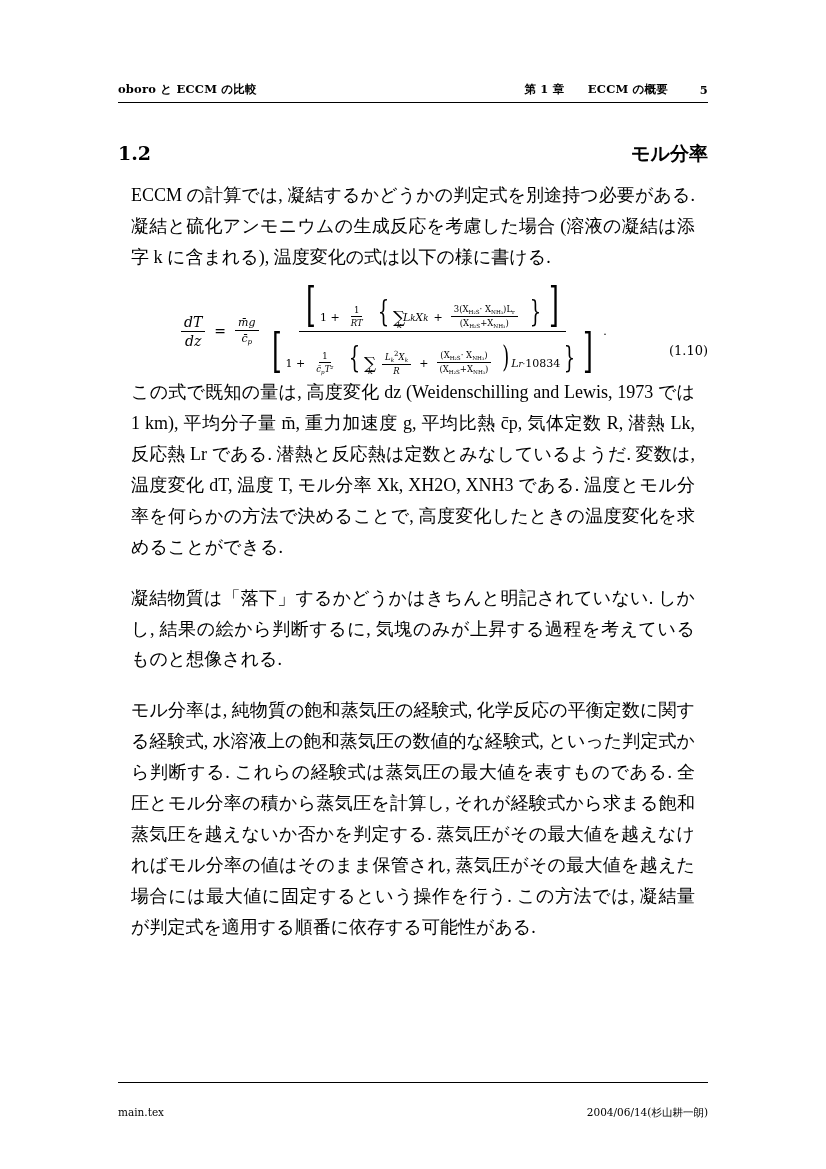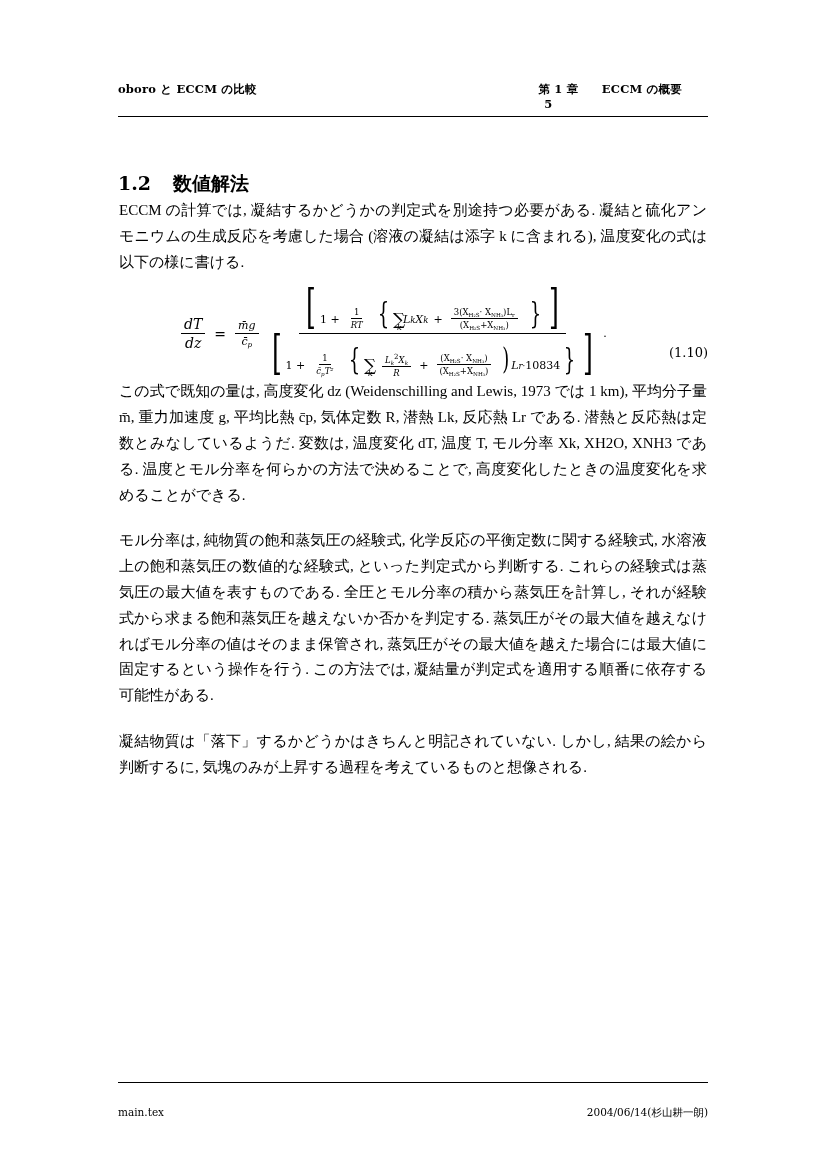--- a/index.html
+++ b/index.html
@@ -37,47 +37,47 @@
     font-weight: bold;
     letter-spacing: 0.2px;
     padding-bottom: 5px;
     border-bottom: 1.1px solid #000;
   }
   .runhead-left {
     white-space: nowrap;
   }
   .runhead-right {
     display: flex;
-    align-items: flex-start;
+    align-items: center;
     white-space: nowrap;
-    flex-direction: column;
   }
   .runhead-chapter {
     margin-right: 26px;
   }
   .runhead-pageno {
     min-width: 14px;
     text-align: right;
   }
   
   .section-head {
-    margin-top: 54px;
+    margin-top: 38px;
     font-family: "DejaVu Serif", serif;
     font-size: 19px;
     font-weight: bold;
     display: flex;
     align-items: baseline;
+    justify-content: space-between;
   }
   .section-num {
     margin-right: 22px;
   }
   
   p.body {
-    margin: 1px;
-    font-size: 15px;
+    margin: 13px;
+    font-size: 18px;
     line-height: 1.72;
     text-align: justify;
     text-justify: inter-ideograph;
   }
   p.para-gap {
     margin-top: 20px;
   }
   .first-para {
     margin-top: 32px;
   }
@@ -176,21 +176,21 @@
     <div class="runhead">
       <div class="runhead-left">oboro と ECCM の比較</div>
       <div class="runhead-right">
         <span class="runhead-chapter">第 1 章　　ECCM の概要</span>
         <span class="runhead-pageno">5</span>
       </div>
     </div>
 
     <div class="section-head">
       <span class="section-num">1.2</span>
-      <span>数値解法</span>
+      <span>モル分率</span>
     </div>
 
     <p class="body first-para">ECCM の計算では, 凝結するかどうかの判定式を別途持つ必要がある. 凝結と硫化アンモニウムの生成反応を考慮した場合 (溶液の凝結は添字 k に含まれる), 温度変化の式は以下の様に書ける.</p>
 
     <div class="equation-block">
       <div class="equation-body">
 
         <span class="frac eq-lhs">
           <span class="num it">dT</span>
           <span class="den it">dz</span>
@@ -257,22 +257,22 @@
 
         </span>
 
         <span class="eqsmall">.</span>
       </div>
 
       <div class="eqno">(1.10)</div>
     </div>
 
     <p class="body">この式で既知の量は, 高度変化 dz (Weidenschilling and Lewis, 1973 では 1 km), 平均分子量 m̄, 重力加速度 g, 平均比熱 c̄p, 気体定数 R, 潜熱 Lk, 反応熱 Lr である. 潜熱と反応熱は定数とみなしているようだ. 変数は, 温度変化 dT, 温度 T, モル分率 Xk, XH2O, XNH3 である. 温度とモル分率を何らかの方法で決めることで, 高度変化したときの温度変化を求めることができる.</p>
+    <p class="body para-gap">凝結物質は「落下」するかどうかはきちんと明記されていない. しかし, 結果の絵から判断するに, 気塊のみが上昇する過程を考えているものと想像される.</p>
     <p class="body para-gap">モル分率は, 純物質の飽和蒸気圧の経験式, 化学反応の平衡定数に関する経験式, 水溶液上の飽和蒸気圧の数値的な経験式, といった判定式から判断する. これらの経験式は蒸気圧の最大値を表すものである. 全圧とモル分率の積から蒸気圧を計算し, それが経験式から求まる飽和蒸気圧を越えないか否かを判定する. 蒸気圧がその最大値を越えなければモル分率の値はそのまま保管され, 蒸気圧がその最大値を越えた場合には最大値に固定するという操作を行う. この方法では, 凝結量が判定式を適用する順番に依存する可能性がある.</p>
-    <p class="body para-gap">凝結物質は「落下」するかどうかはきちんと明記されていない. しかし, 結果の絵から判断するに, 気塊のみが上昇する過程を考えているものと想像される.</p>
 
   </div>
 
   <div class="footer">
     <span>main.tex</span>
     <span>2004/06/14(杉山耕一朗)</span>
   </div>
 
 </div>
 

